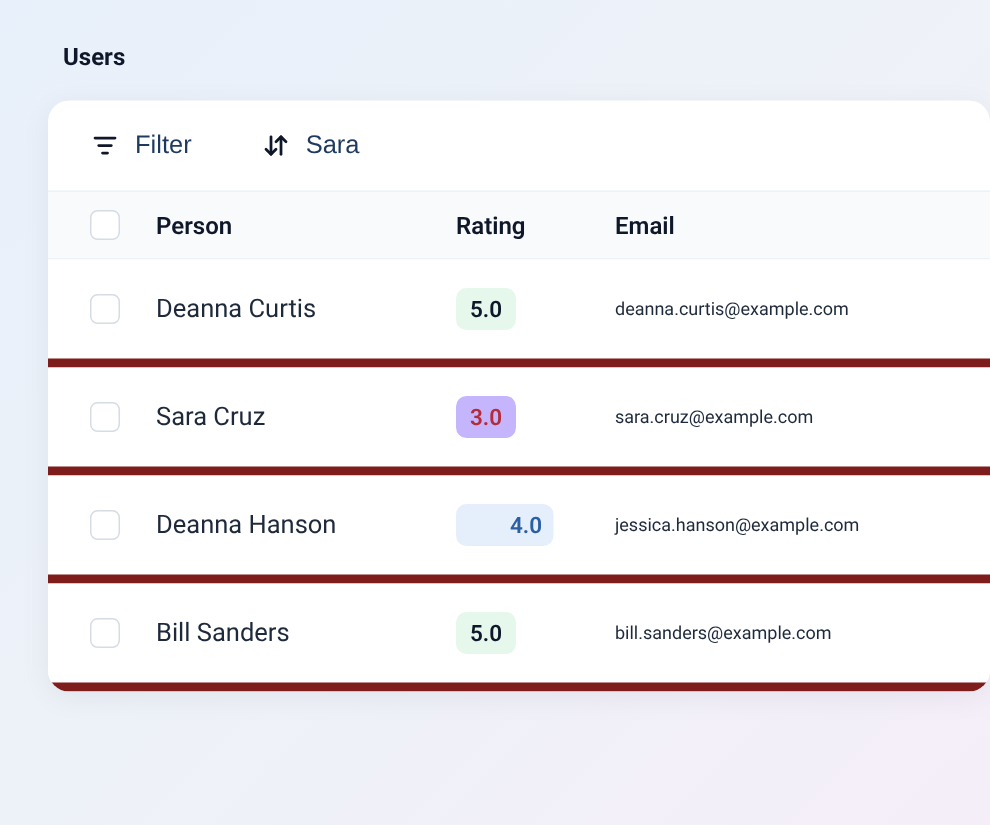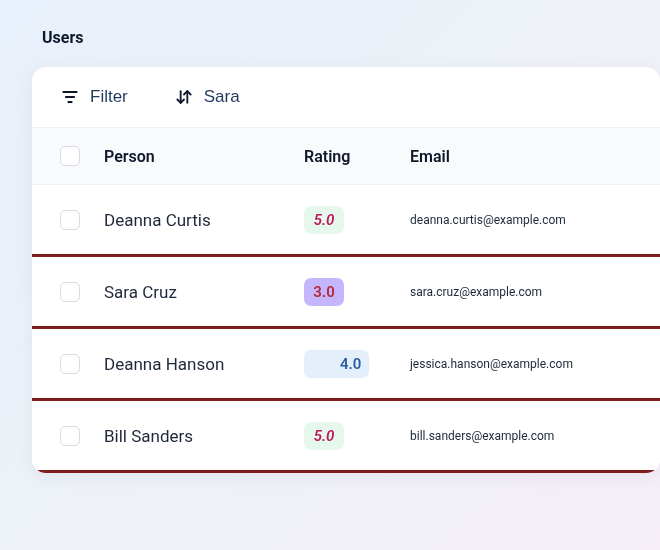--- a/index.html
+++ b/index.html
@@ -49,31 +49,31 @@
       justify-content: center;
       color: #0f172a;
     }
     .table {
       width: 100%;
     }
     .thead-row {
       display: flex;
       align-items: center;
       padding: 0 28px;
-      height: 58px;
+      height: 46px;
       background: #f8fafc;
       border-top: 1px solid #eef1f5;
       border-bottom: 1px solid #eef1f5;
     }
     .tbody-row {
       display: flex;
       align-items: center;
       padding: 0 28px;
       height: 72px;
-      border-bottom: 3px solid #7f1d1d;
+      border-bottom: 6px solid #7f1d1d;
       background: #fff;
     }
     .col-check { width: 44px; display:flex; align-items:center; }
     .col-person { width: 200px; }
     .col-rating { width: 106px; }
     .col-email { flex: 1; white-space: nowrap; }
     .th {
       font-size: 16px;
       font-weight: 600;
       color: #0f172a;
@@ -98,21 +98,21 @@
       display: inline-flex;
       align-items: center;
       justify-content: center;
       min-width: 40px;
       height: 28px;
       padding: 0 8px;
       border-radius: 7px;
       font-size: 15px;
       font-weight: 600;
     }
-    .rating-green { background: #e6f7ec; color: #be185d; font-style: italic; }
+    .rating-green { background: #e6f7ec; color: #0f172a; }
     .rating-red   { background: #c4b5fd; color: #b42c3a; }
     .rating-blue  { background: #e4effb; color: #2b5fa3; padding-left: 36px; }
   </style>
 </head>
 <body>
 
 <div class="outer">
   <h1 class="page-title">Users</h1>
 
   <div class="card">

